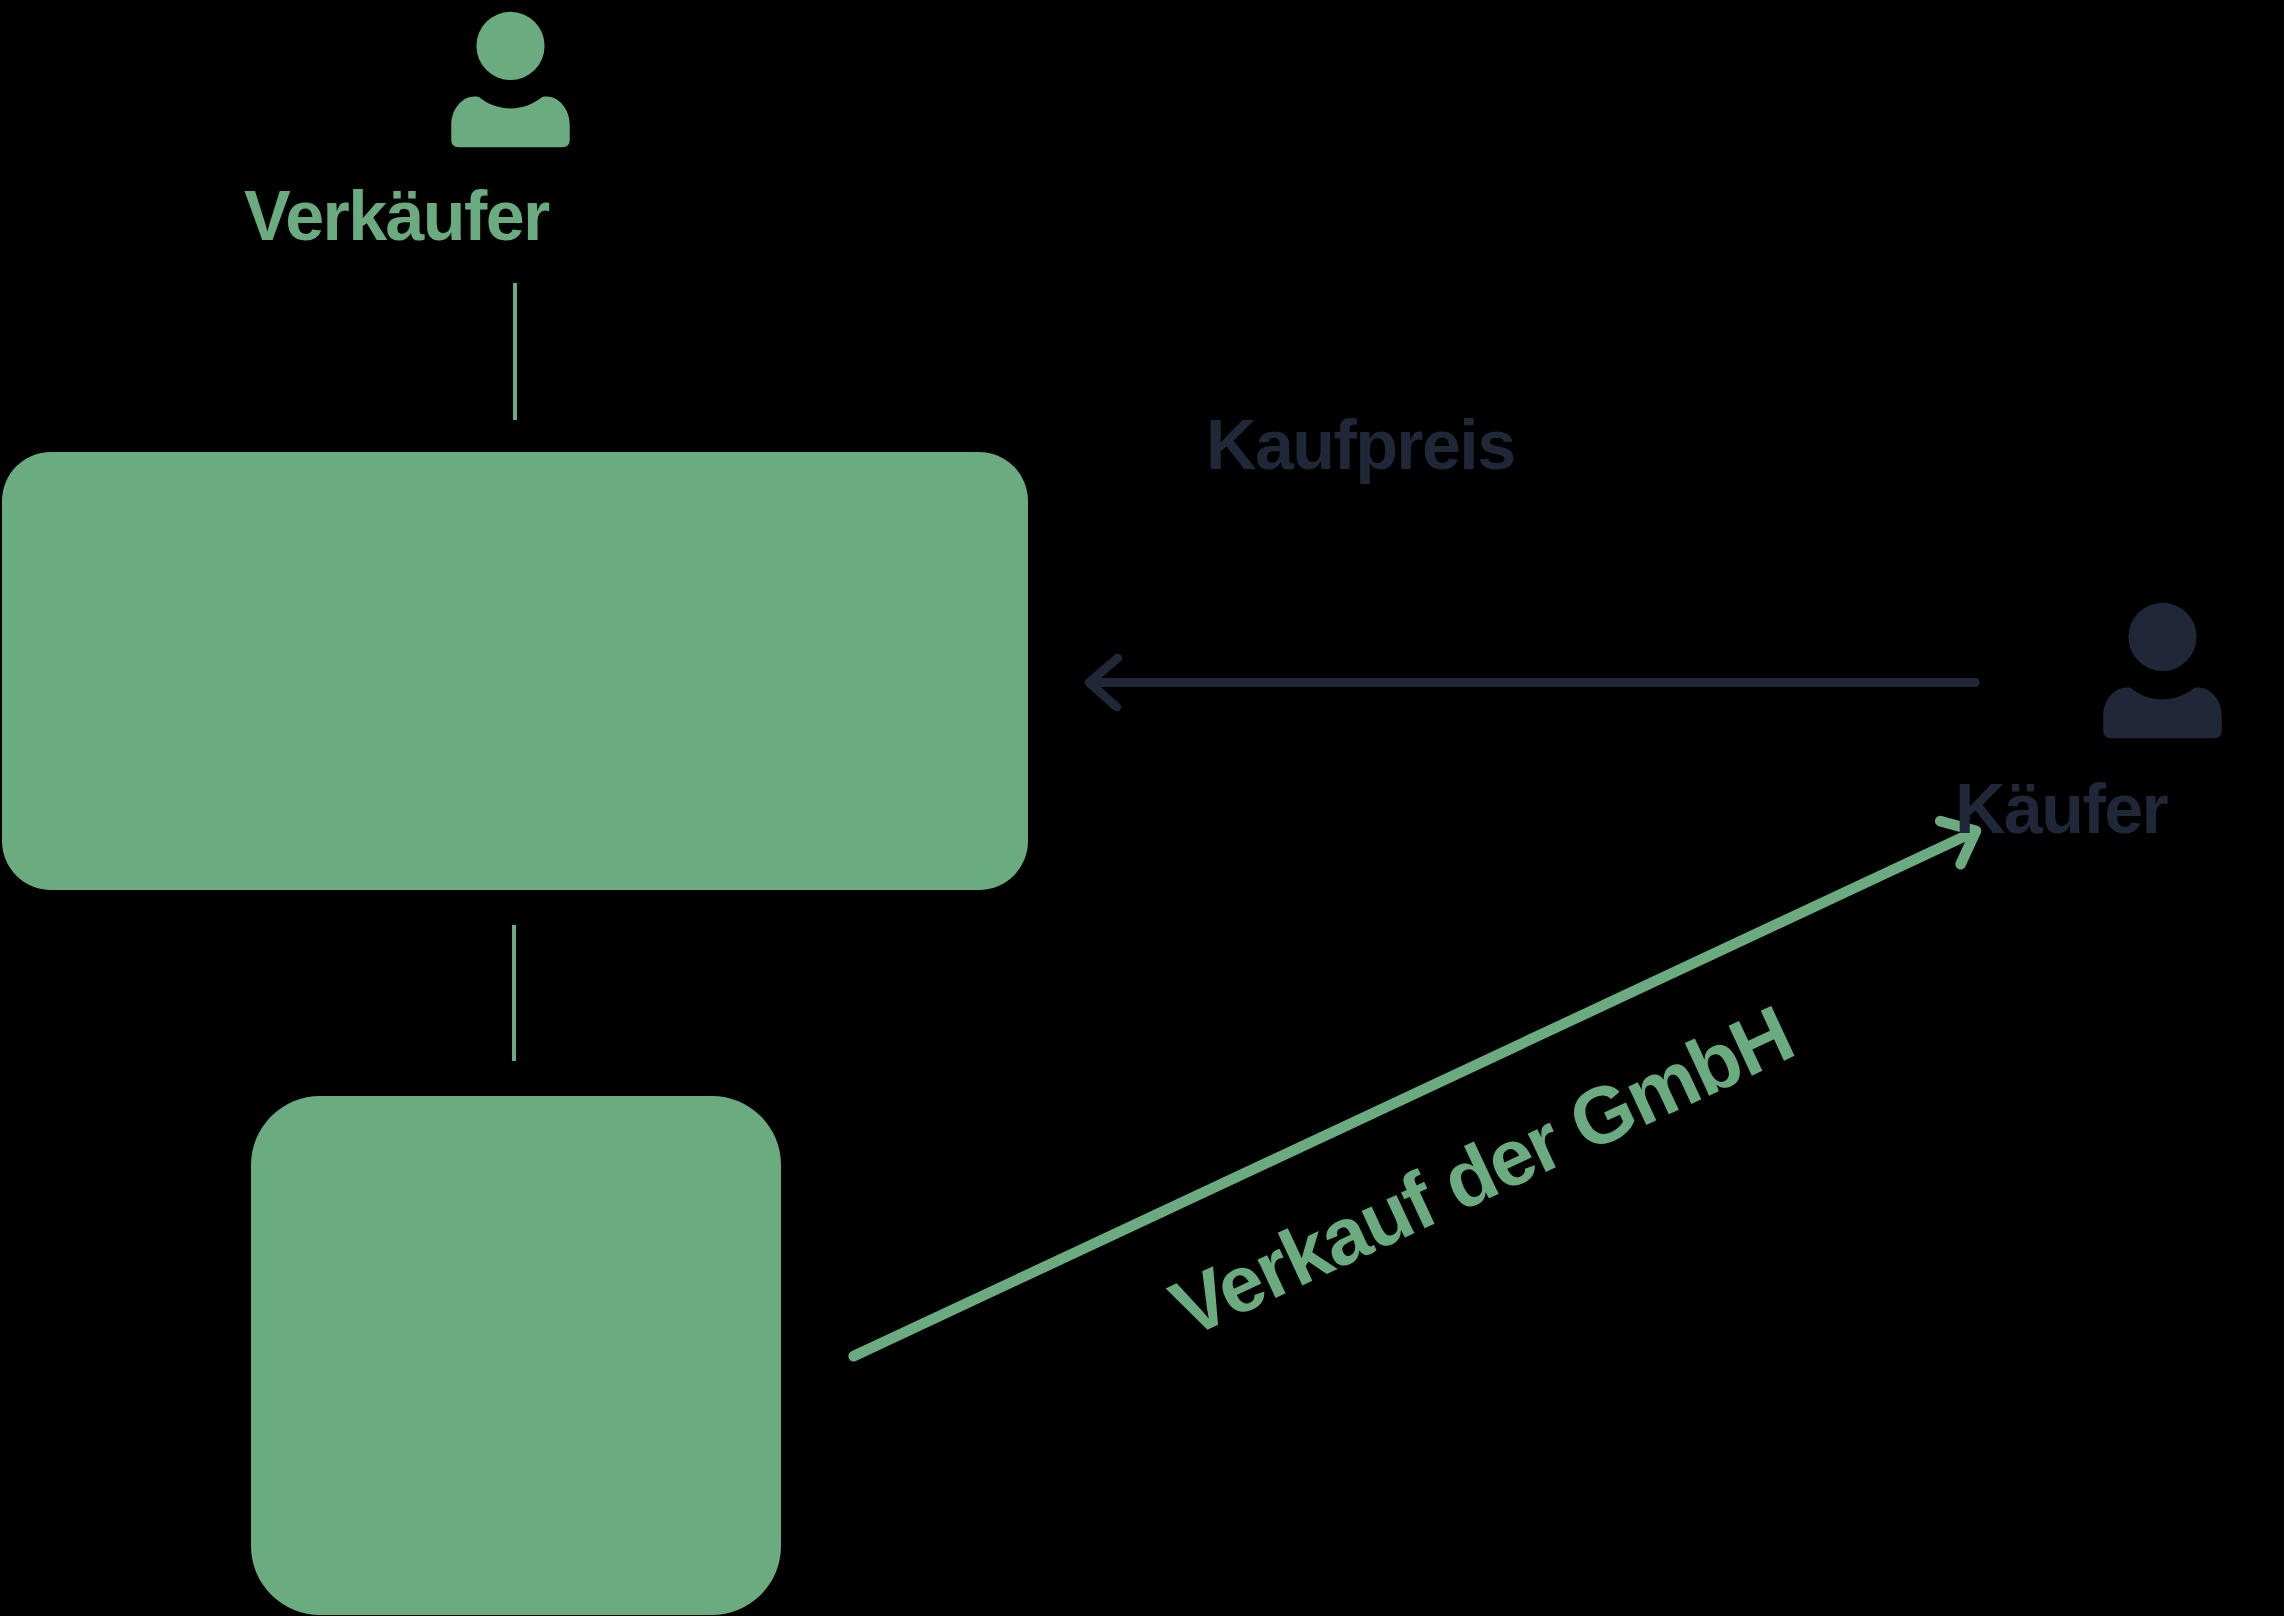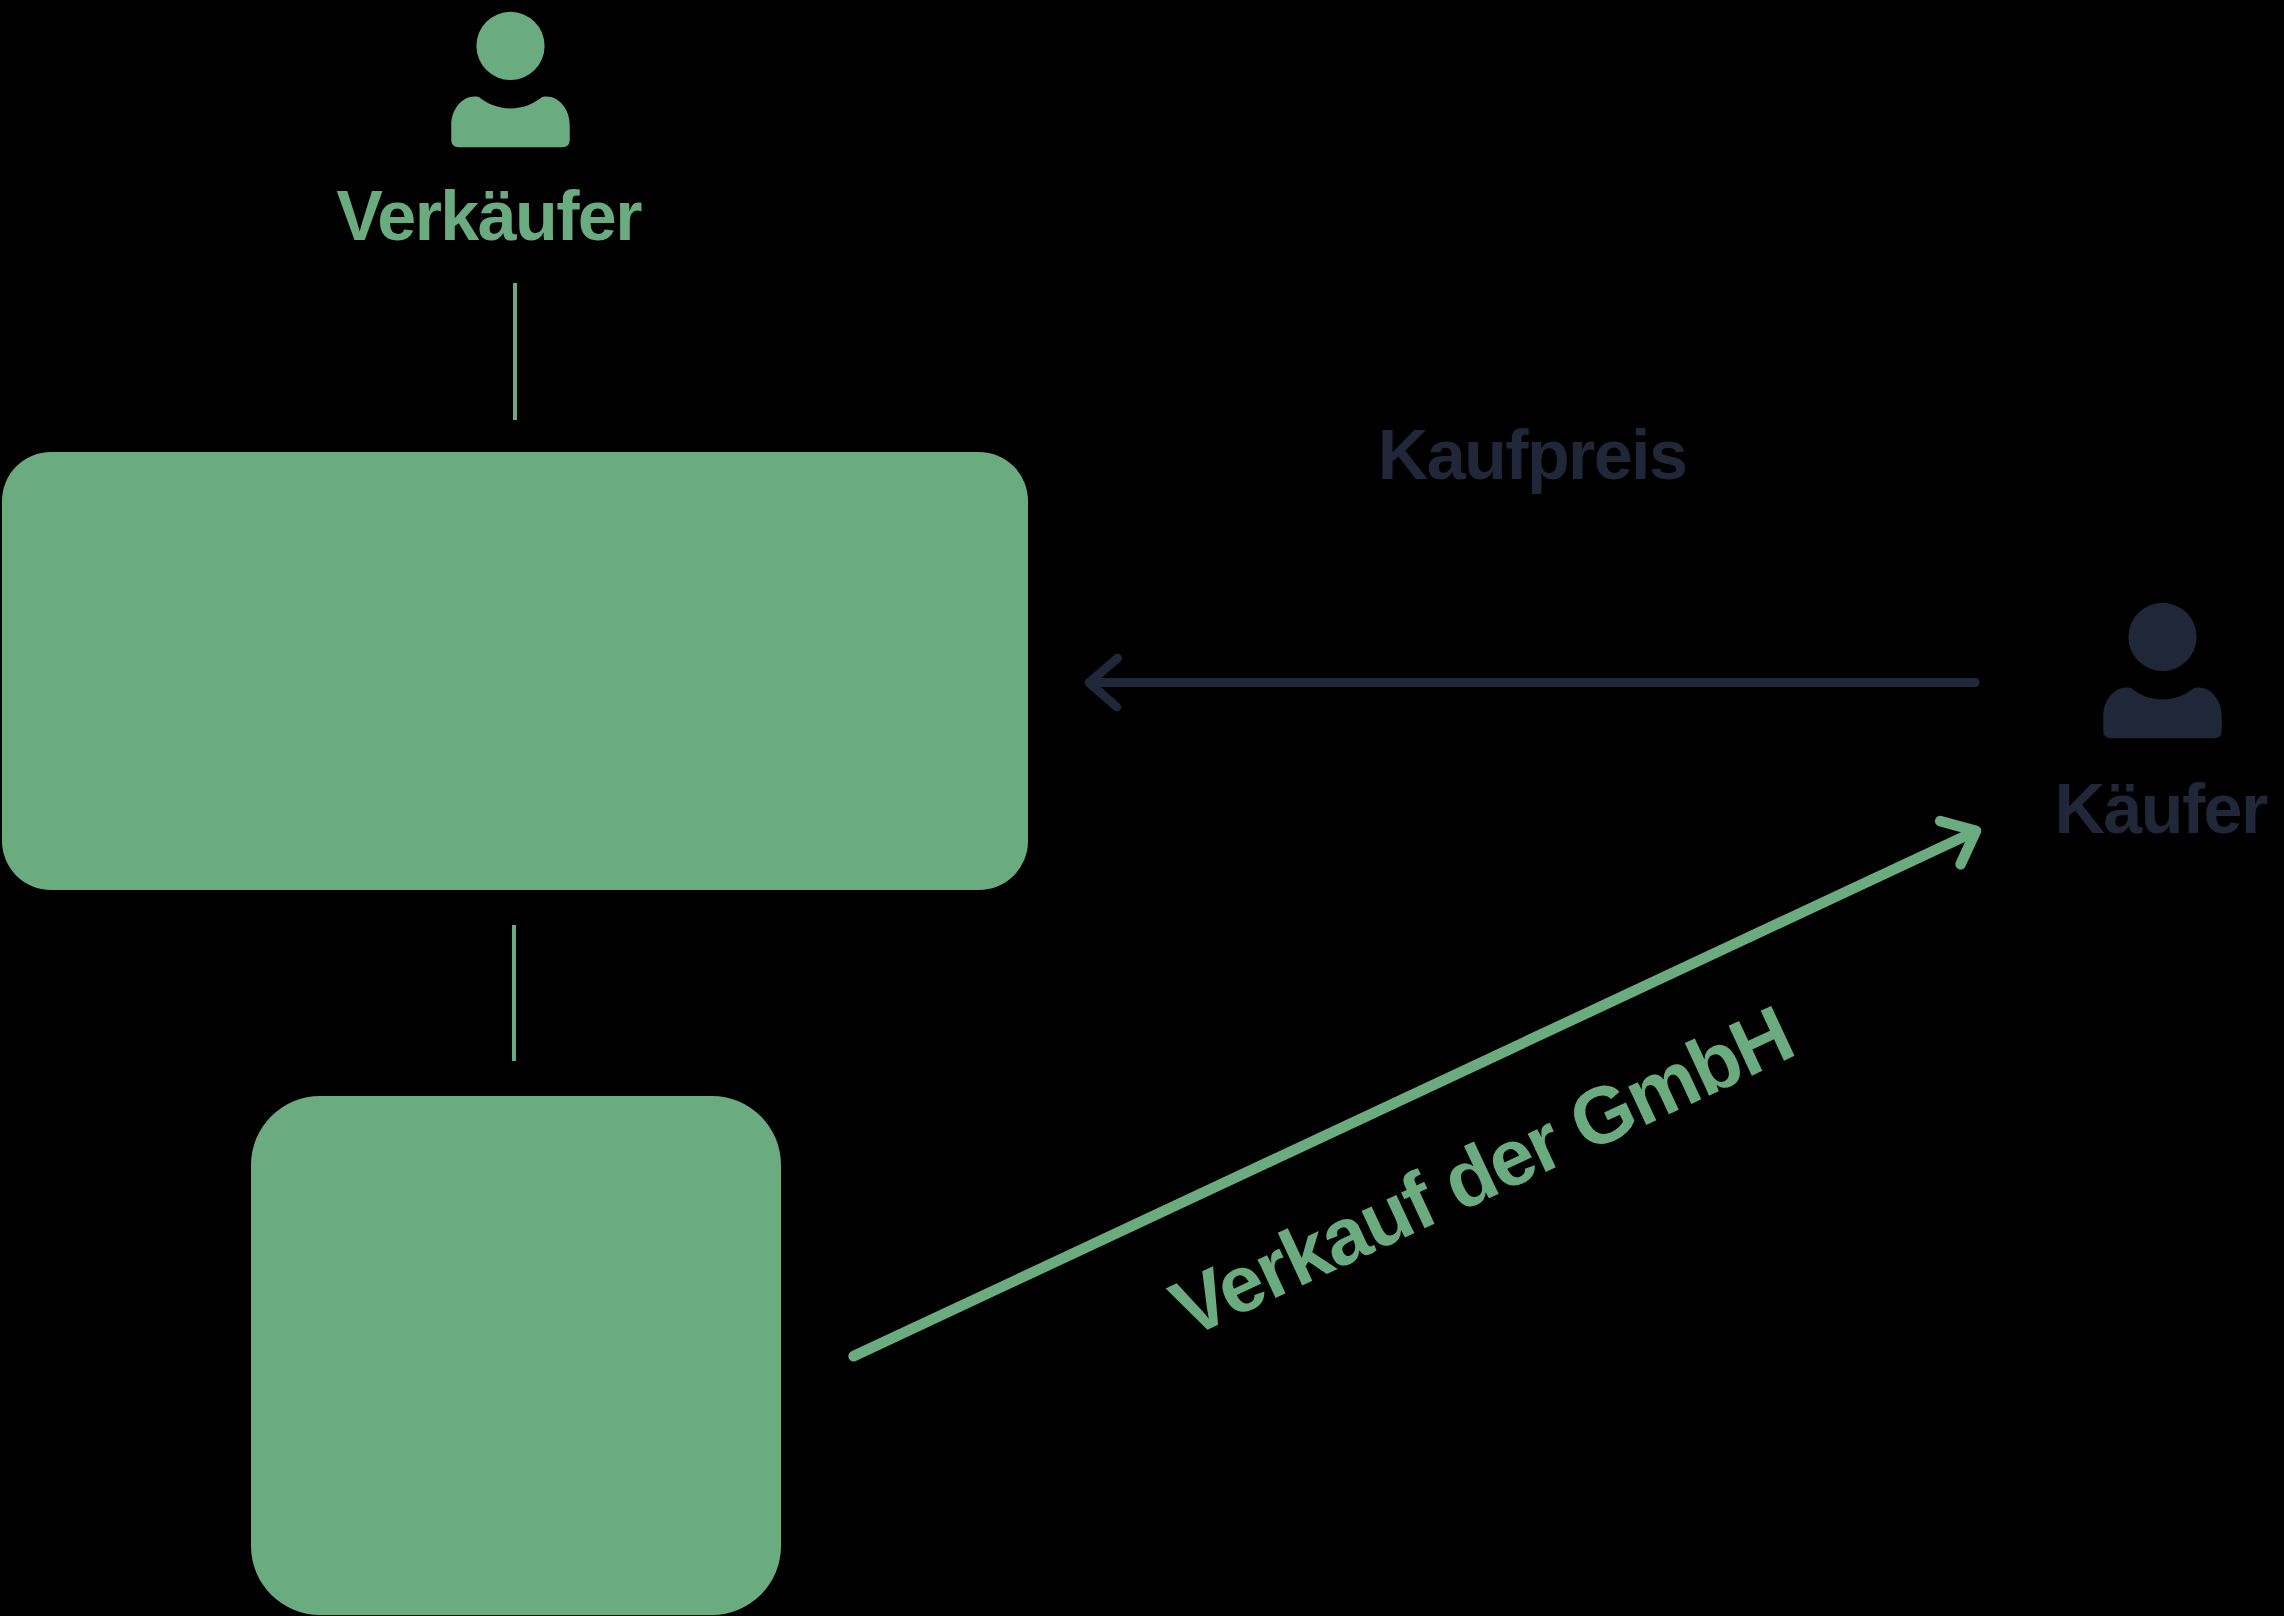--- a/index.html
+++ b/index.html
@@ -13,21 +13,20 @@
     width:2284px;
     height:1616px;
     background:var(--bg);
     overflow:hidden;
     font-family:"Liberation Sans", sans-serif;
   }
   .abs{position:absolute;}
   .label{
     font-weight:bold;
     letter-spacing:-1.6px;
-    text-align:center;
     white-space:nowrap;
   }
   .label-green{color:var(--green);}
   .label-navy{color:var(--navy);}
   .node-label{font-size:70px;line-height:81px;}
   .payment-label{font-size:70px;line-height:114px;}
   .sale-label{
     font-size:80px;line-height:81px;
     transform:rotate(-25deg);
     transform-origin:0 50%;
@@ -60,21 +59,21 @@
   <div class="abs label label-green node-label" style="left:244px;top:176px;width:489px;">Verkäufer</div>
 
   <div class="abs connector" style="left:513px;top:283px;height:137px;"></div>
 
   <div id="company-box" class="abs box" style="left:2.4px;top:452px;width:1026px;height:438px;"></div>
 
   <div class="abs connector" style="left:512px;top:925px;height:136px;"></div>
 
   <div id="subsidiary-box" class="abs box" style="left:251px;top:1096px;width:530px;height:519px;"></div>
 
-  <div class="abs label label-navy payment-label" style="left:1206px;top:398px;width:652px;">
+  <div class="abs label label-navy payment-label" style="left:1206px;top:388px;width:652px;">
     <div>Kaufpreis</div>
   </div>
 
   <svg class="abs arrow-svg" style="left:0;top:0;" width="2284" height="1616" viewBox="0 0 2804 1984">
 
     <g stroke="var(--navy)" stroke-width="11" fill="none" stroke-linecap="round" stroke-linejoin="round">
       <path d="M2425,838 L1340,838"></path>
       <path d="M1372,808 L1337,838 L1371,868"></path>
     </g>
 

